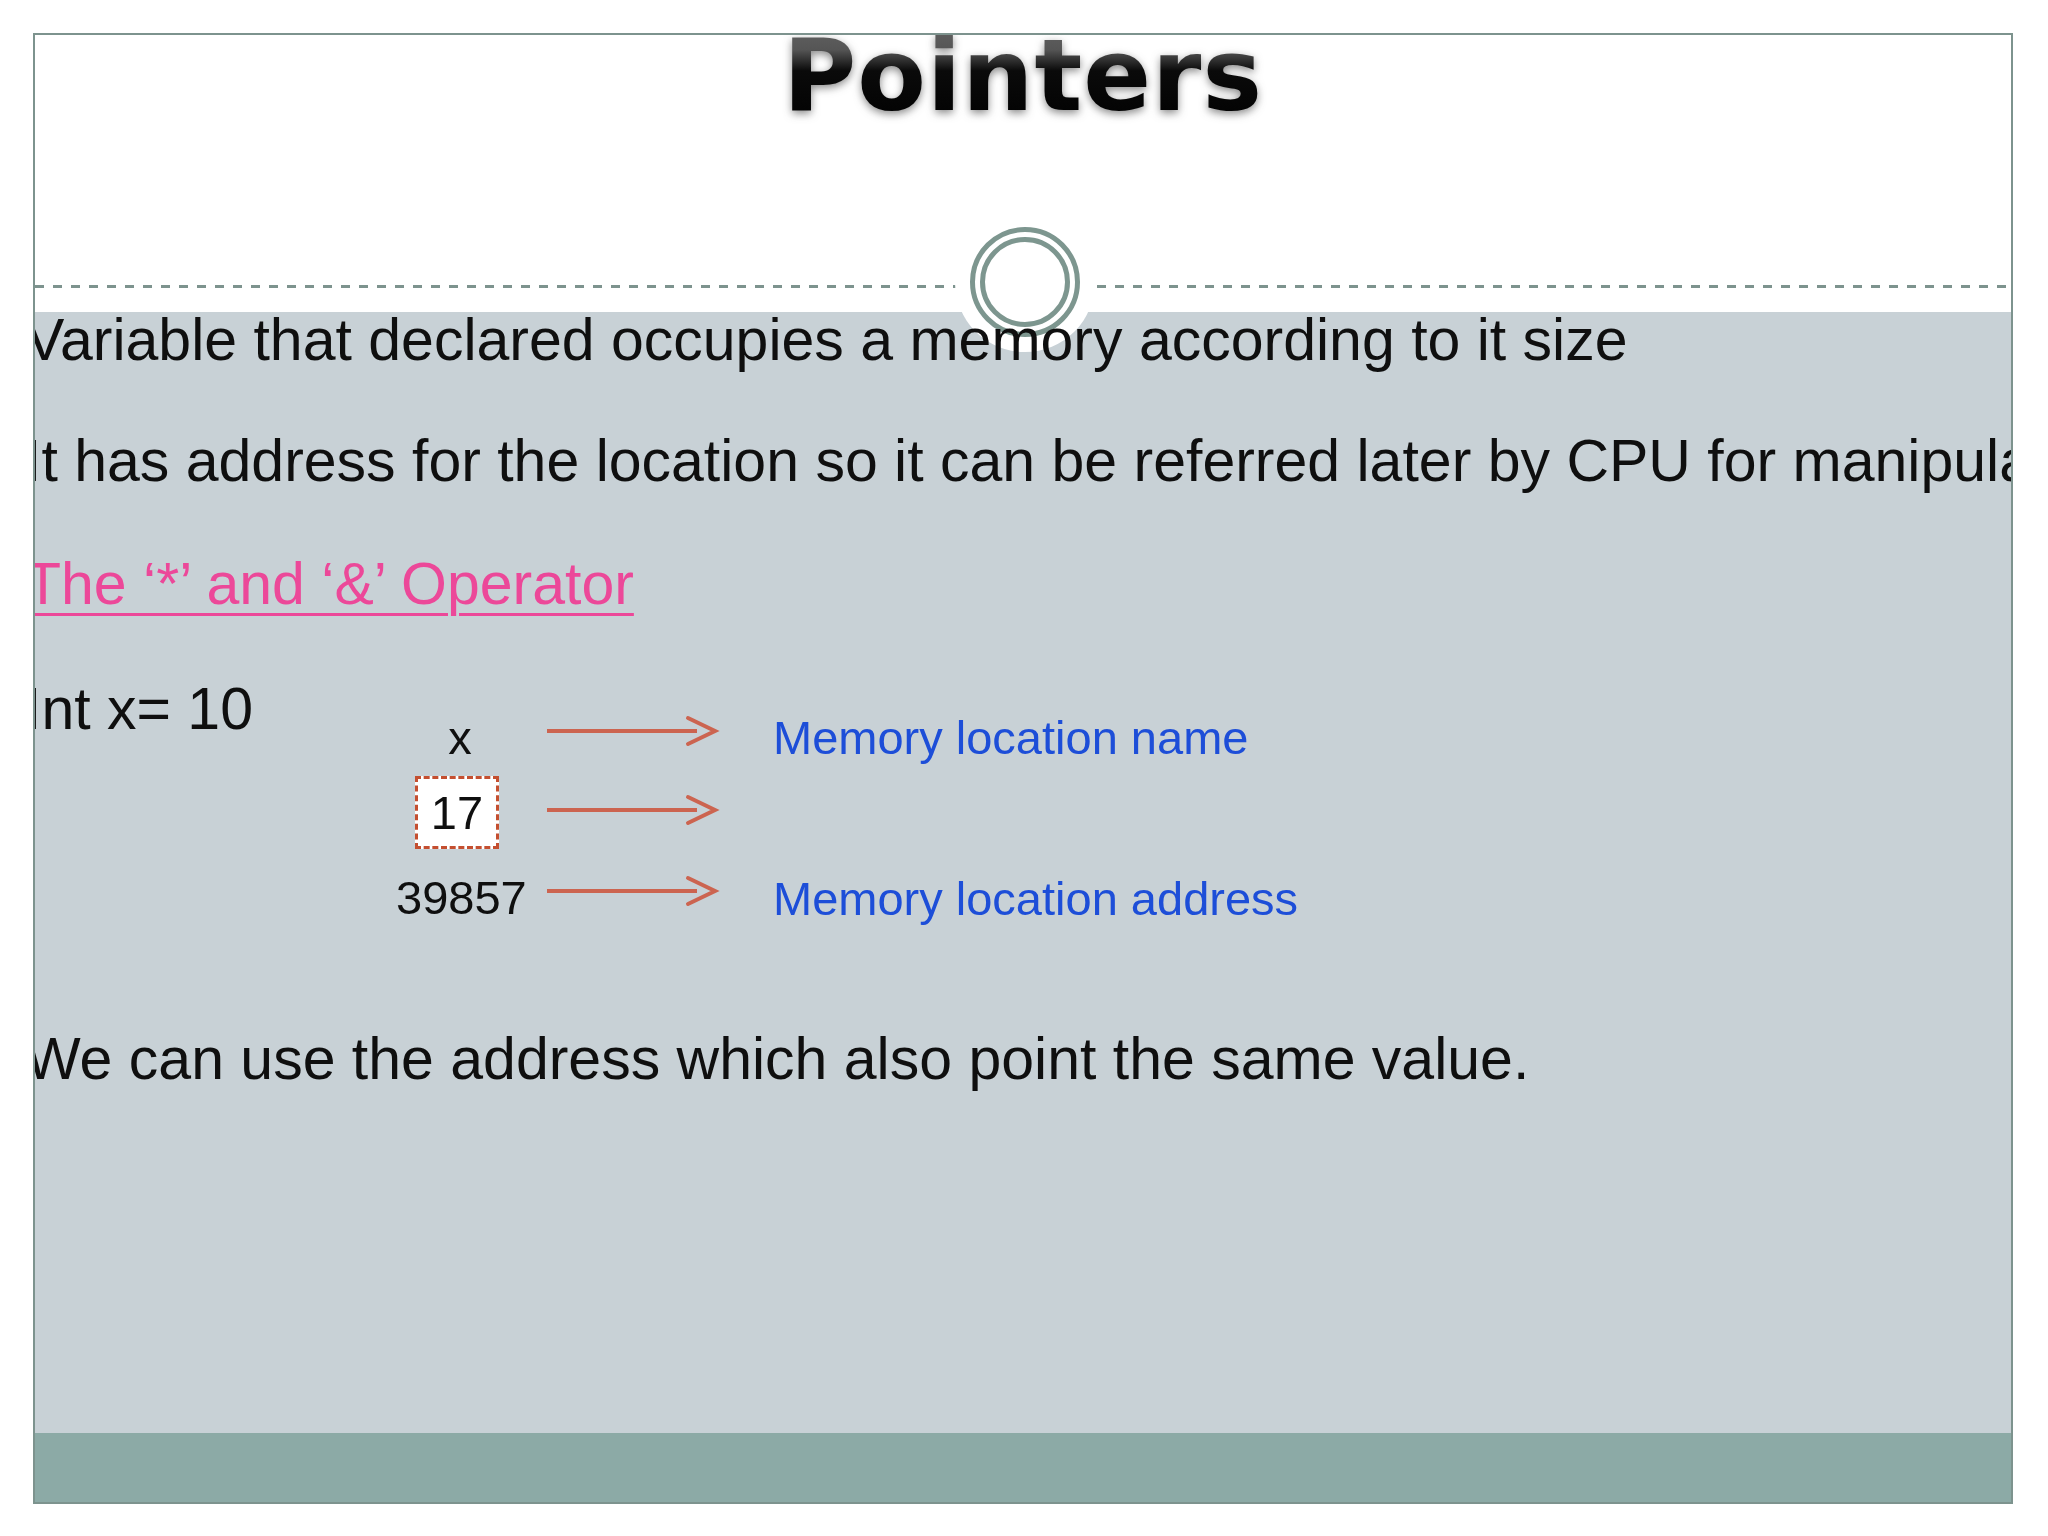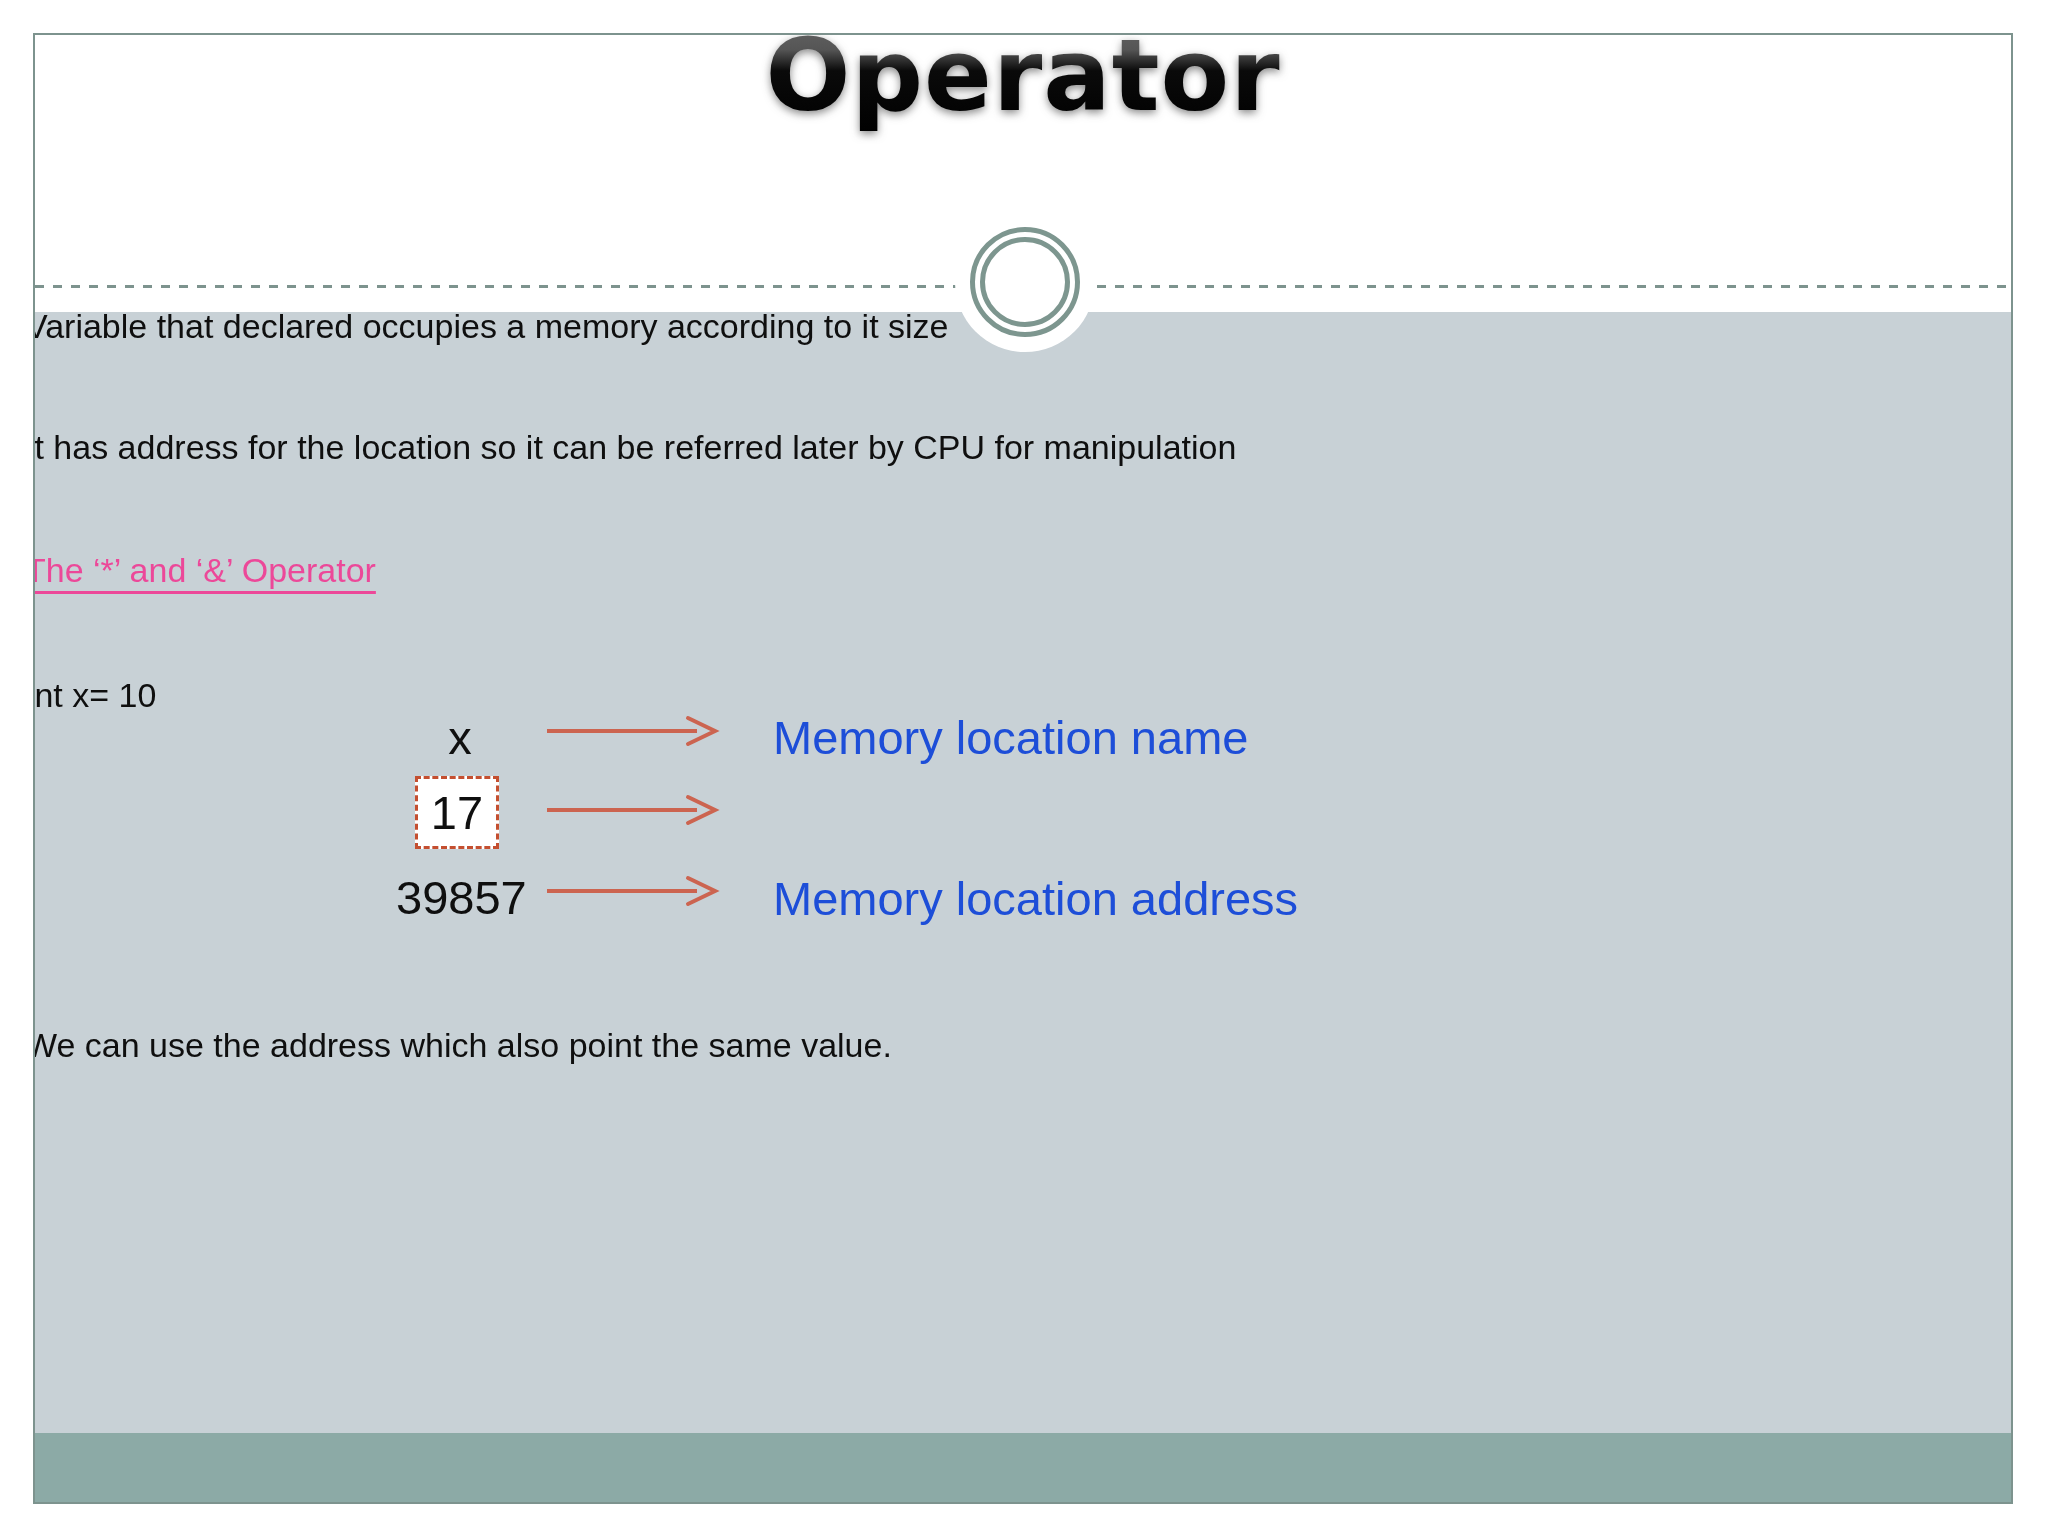--- a/index.html
+++ b/index.html
@@ -43,21 +43,21 @@
   
   .halo{
     position:absolute;left:920px;top:177px;width:140px;height:140px;
     border-radius:50%;background:#ffffff;z-index:2;
   }
   .ring{position:absolute;border-radius:50%;box-sizing:border-box;z-index:3;}
   .ring.outer{left:935px;top:192px;width:110px;height:110px;border:5px solid #7d968f;}
   .ring.inner{left:945px;top:202px;width:90px;height:90px;border:5px solid #7d968f;}
   
   .txt{
-    position:absolute;left:-10px;font-size:34px;color:#0f0f0f;
+    position:absolute;left:-10px;font-size:59px;color:#0f0f0f;
     white-space:nowrap;z-index:5;line-height:1.15;
   }
   .p1{top:272px;}
   .p2{top:393px;}
   .op-link{
     top:516px;color:#ec4899;text-decoration:underline;
     text-underline-offset:9px;text-decoration-thickness:3px;cursor:pointer;
   }
   .decl{top:641px;}
   .note{top:991px;text-align:right;}
@@ -79,21 +79,21 @@
   .a1{top:678px;}
   .a2{top:757px;}
   .a3{top:838px;}
   .arrow svg{display:block;width:100%;height:100%;}
 </style>
 </head>
 <body>
 
 <div class="frame">
 
-  <div class="title">Operator</div>
+  <div class="title">Pointers</div>
 
   <div class="divider"></div>
 
   <div class="content-panel"></div>
   <div class="footer-bar"></div>
 
   <div class="halo"></div>
   <div class="ring outer"></div>
   <div class="ring inner"></div>
 

